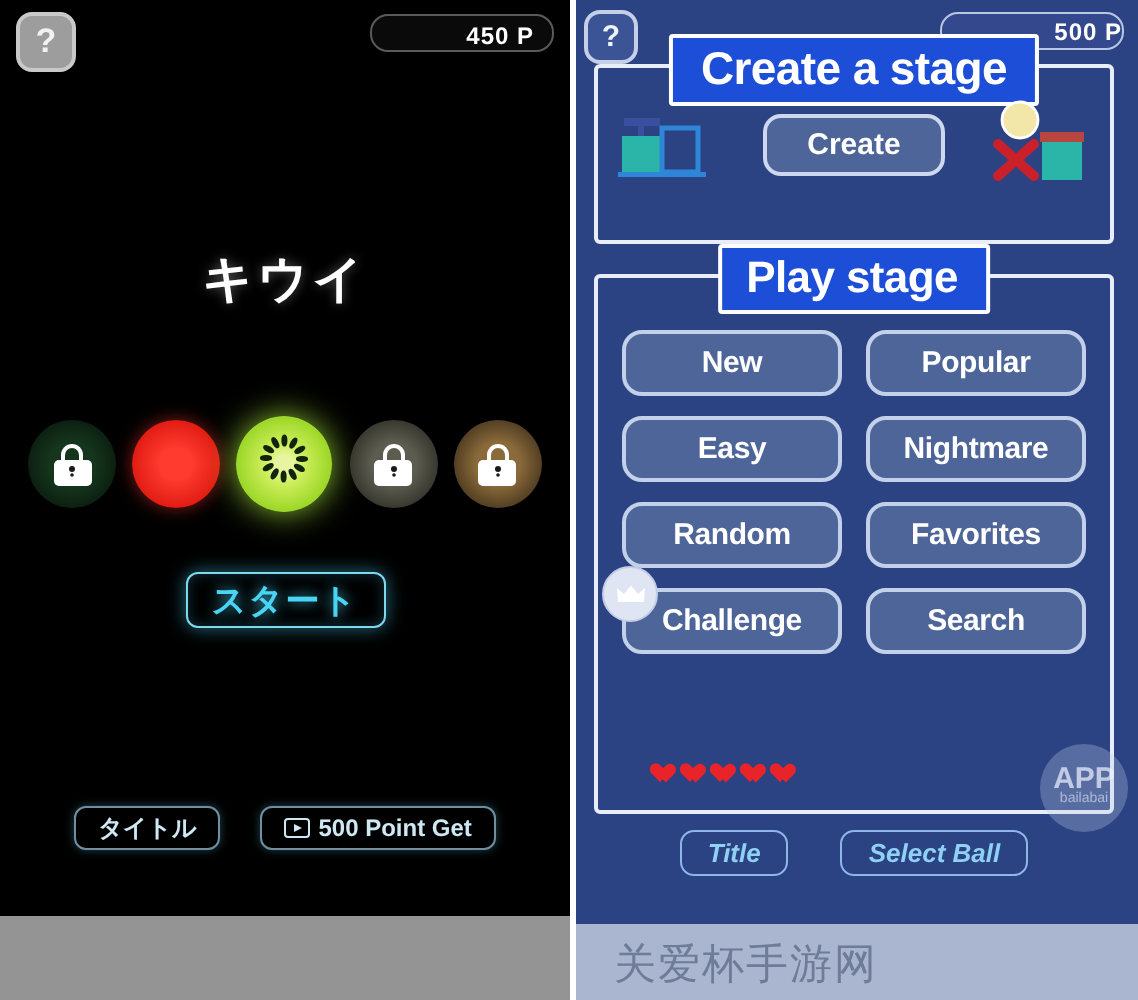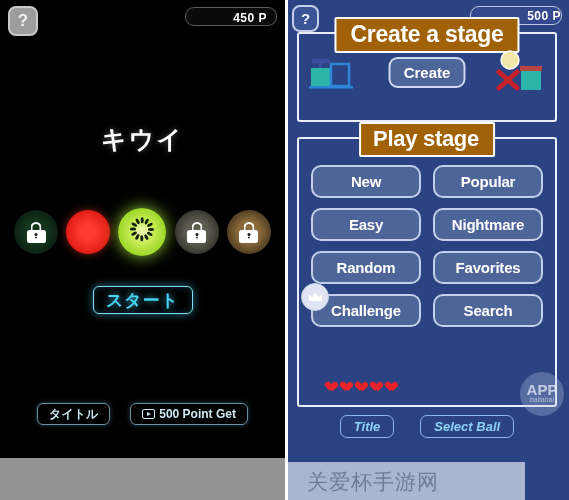--- a/index.html
+++ b/index.html
@@ -88,28 +88,28 @@
         border-radius:9px;background:#33488d;border:1.5px solid #b9c6e4;
         color:#fff;font-size:12px;font-weight:bold;
         display:flex;align-items:center;justify-content:flex-end;
         box-sizing:border-box;letter-spacing:.5px;}
 
   .section{position:absolute;border:2px solid #e8edf8;border-radius:3px;
         box-sizing:border-box;}
   .sec-create{left:12px;top:32px;width:260px;height:90px;}
   .sec-play{left:12px;top:137px;width:260px;height:270px;}
   .sec-title{position:absolute;left:50%;transform:translateX(-50%);top:-14px;
-        background:#a16207;border:2px solid #ffffff;border-radius:2px;
+        background:#1d4ed8;border:2px solid #ffffff;border-radius:2px;
         color:#fff;font-weight:bold;padding:2px 14px 3px;white-space:nowrap;
         box-sizing:border-box;}
   .sec-create .sec-title{font-size:23px;letter-spacing:-.3px;top:-17px;}
   .sec-play .sec-title{font-size:22px;letter-spacing:-.3px;top:-17px;padding-left:12px;}
 
   .create-btn{position:absolute;left:50%;top:23px;transform:translateX(-50%);
-        width:77px;height:31px;border-radius:9px;background:#4e6599;
+        width:91px;height:31px;border-radius:9px;background:#4e6599;
         border:2px solid #cdd8ef;color:#fff;font-size:15px;font-weight:bold;
         display:flex;align-items:center;justify-content:center;box-sizing:border-box;}
 
   .deco{position:absolute;}
   .deco-left{left:10px;top:22px;width:48px;height:36px;}
   .deco-right{right:8px;top:14px;width:52px;height:46px;}
 
   .btn-grid{position:absolute;left:12px;top:26px;width:232px;
         display:flex;flex-wrap:wrap;gap:10px 12px;}
   .gbtn{position:relative;width:110px;height:33px;border-radius:10px;
@@ -131,21 +131,21 @@
   .foot-pill{height:23px;border-radius:7px;background:#2b4382;
         border:1.4px solid #8fb6e8;color:#8fd0f5;font-size:13px;font-weight:bold;
         display:flex;align-items:center;justify-content:center;padding:0 13px;
         box-sizing:border-box;}
   .app-mark{position:absolute;right:5px;top:372px;width:44px;height:44px;
         border-radius:50%;background:rgba(190,205,235,.30);
         display:flex;flex-direction:column;align-items:center;
         justify-content:center;color:rgba(235,240,252,.72);}
   .app-mark .m1{font-size:15px;font-weight:bold;line-height:12px;}
   .app-mark .m2{font-size:7px;line-height:8px;opacity:.8;}
-  .right-footer{position:absolute;left:0;top:462px;width:240px;height:38px;
+  .right-footer{position:absolute;left:0;top:462px;width:284px;height:38px;
         background:#aab6cf;}
   .watermark{position:absolute;left:22px;top:6px;color:#6f7c97;font-size:21px;
         letter-spacing:1px;white-space:nowrap;
         font-family:"DejaVu Sans",sans-serif;}
   .divider{position:absolute;left:285px;top:0;width:3px;height:500px;
         background:#ffffff;z-index:5;}
 </style>
 </head>
 <body>
 

